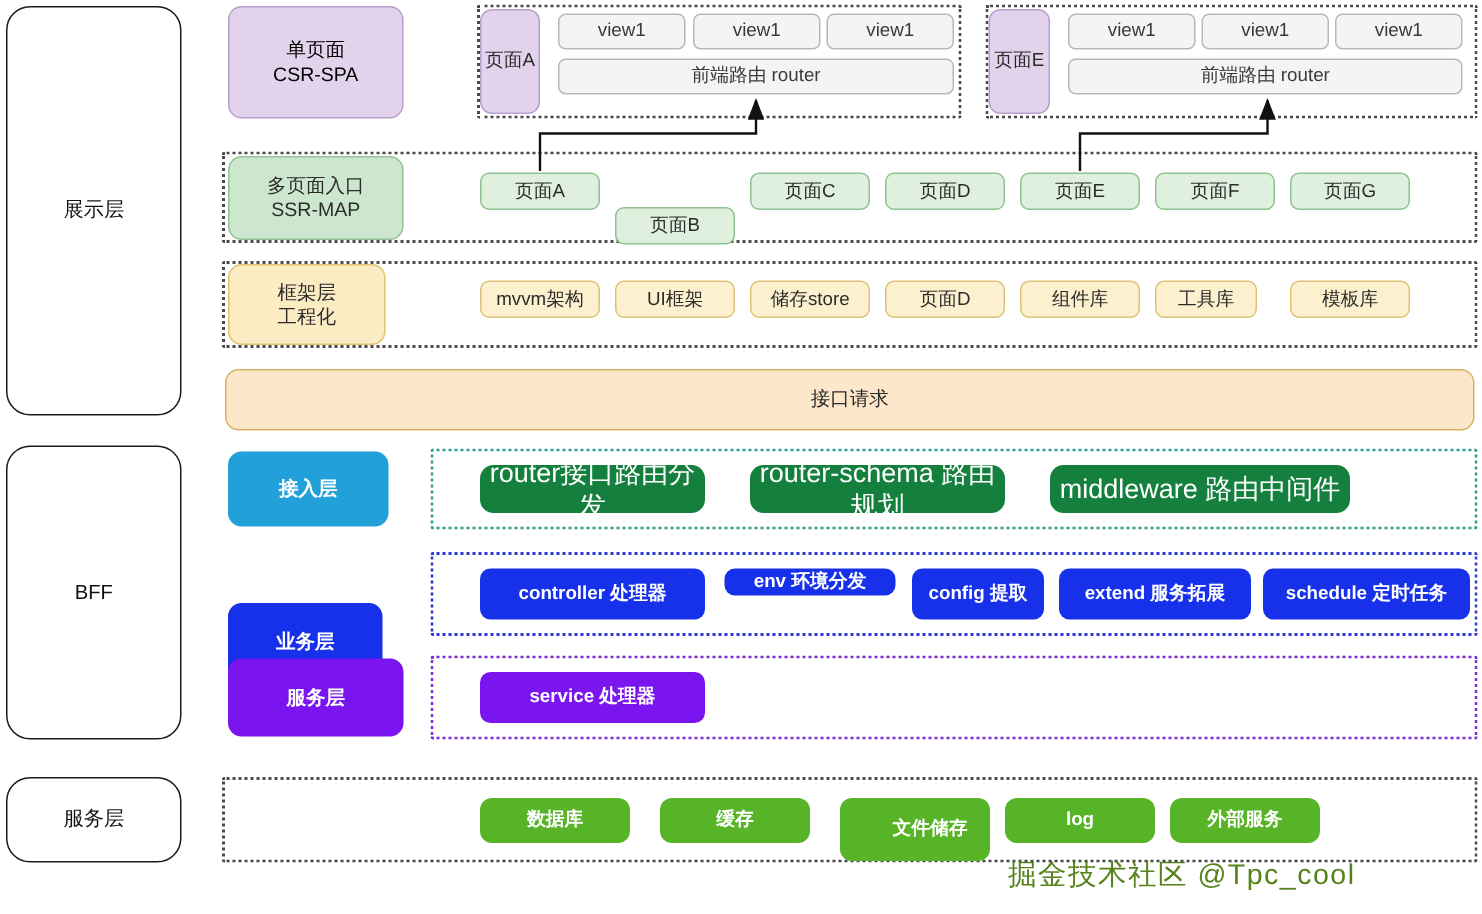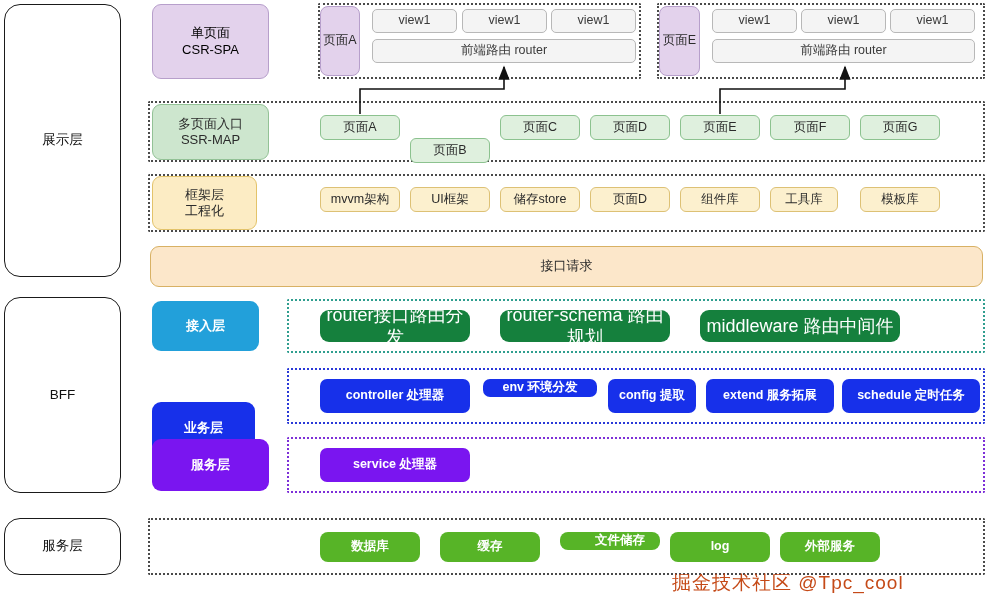--- a/index.html
+++ b/index.html
@@ -72,21 +72,21 @@
 
   .apibar {
     background: #fce7ca; border: 1.3px solid #d8b164; color: #2b2b2b;
     font-size: 13px; border-radius: 9px;
   }
 
   .arrows { position: absolute; left: 0; top: 0; width: 988px; height: 609px; pointer-events: none; }
 
   .watermark {
     position: absolute;
-    color: #c2410c;
+    color: #4d7c0f;
     font-size: 19px;
     letter-spacing: 1px;
     white-space: nowrap;
     opacity: .95;
   }
 </style>
 </head>
 <body>
 
 <div id="canvas">
@@ -246,21 +246,21 @@
   </div>
 
   <div class="region" style="left:148px; top:518px; width:837px; height:57px;"></div>
 
   <div class="node chip-grass" style="left:320px; top:532px; width:100px; height:30px;">
     <span>数据库</span>
   </div>
   <div class="node chip-grass" style="left:440px; top:532px; width:100px; height:30px;">
     <span>缓存</span>
   </div>
-  <div class="node chip-grass" style="left:560px; top:532px; width:100px; height:18px;padding-left:20px;">
+  <div class="node chip-grass" style="left:560px; top:532px; width:100px; height:42px;padding-left:20px;">
     <span>文件储存</span>
   </div>
   <div class="node chip-grass" style="left:670px; top:532px; width:100px; height:30px;">
     <span>log</span>
   </div>
   <div class="node chip-grass" style="left:780px; top:532px; width:100px; height:30px;">
     <span>外部服务</span>
   </div>
 
   <svg class="arrows" viewBox="0 0 988 609">

